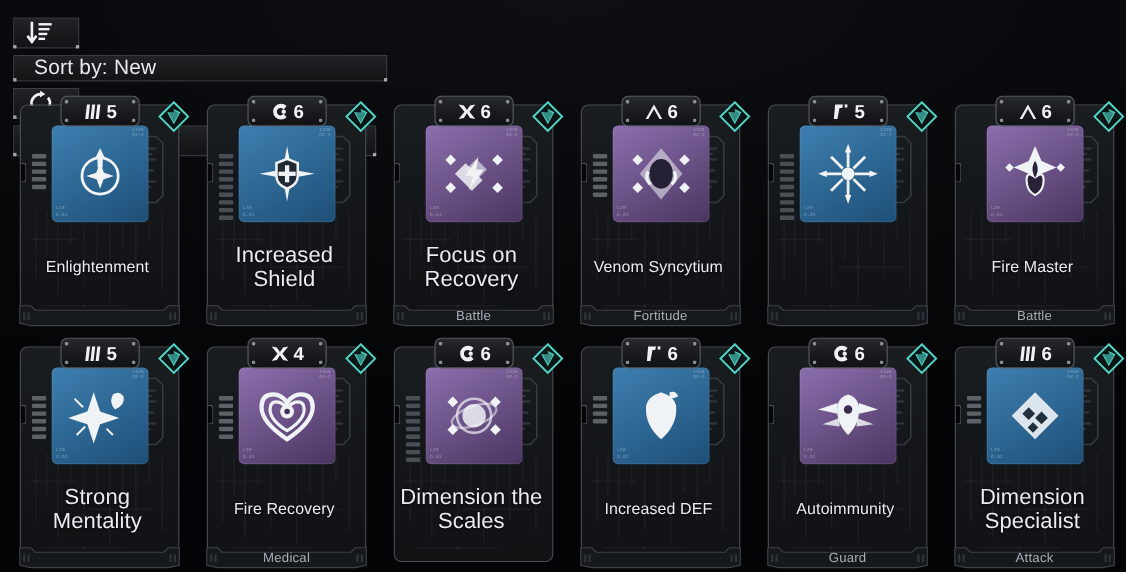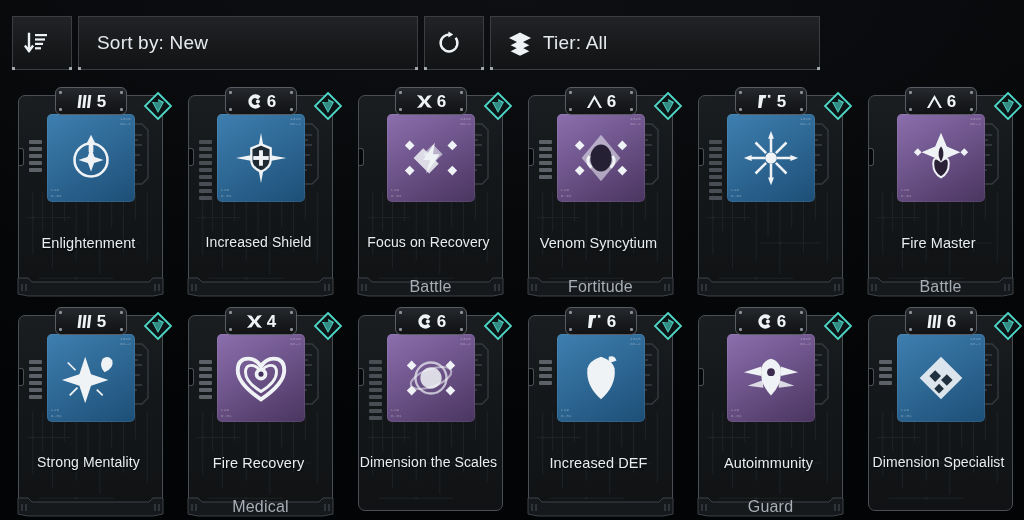--- a/index.html
+++ b/index.html
@@ -17,20 +17,21 @@
   }
 
   
   .toolbar {
     position: absolute;
     top: 16px; left: 12px;
     width: 1004px; height: 54px;
     display: flex;
     align-items: stretch;
     gap: 6px;
+    flex-direction: column;
   }
   .tb-btn {
     position: relative;
     background: linear-gradient(180deg, #212326 0%, #17191b 55%, #111315 100%);
     border: 1px solid #3a3d41;
     display: flex;
     align-items: center;
     box-sizing: border-box;
   }
   .tb-btn::before, .tb-btn::after {
@@ -228,39 +229,39 @@
     justify-content: center;
     text-align: center;
     color: #e9edf1;
     font-size: 14.5px;
     font-weight: 500;
     line-height: 1.12;
     letter-spacing: .1px;
     z-index: 4;
     text-shadow: 0 1px 2px rgba(0,0,0,.85);
   }
-  .cname.two { font-size: 14px; }
+  .cname.two { font-size: 20px; }
 
   
   .foot {
     position: absolute;
     left: -2px; right: -2px;
     bottom: -7px;
     height: 22px;
     z-index: 4;
   }
   .foot svg { position:absolute; inset:0; width:100%; height:100%; display:block; }
   .foot-label {
     position: absolute;
     inset: 0;
     display: flex;
     align-items: center;
     justify-content: center;
     color: #a8aeb5;
-    font-size: 16px;
+    font-size: 12px;
     letter-spacing: .2px;
     padding-bottom: 1px;
     box-sizing: border-box;
   }
 </style>
 </head>
 <body>
 
 <div id="app">
 
@@ -1370,16 +1371,28 @@
           </span>
           <span class="badge-lv">6</span>
         </div>
         <div class="socket">
           <svg viewBox="0 0 30 30">
             <path d="M15 2 L28 15 L15 28 L2 15 Z" fill="#0c1416" stroke="#4fd8c8" stroke-width="1.8"></path>
             <path d="M9 11 L15 11 L15 8 L21 11 L15 22 L9 11 Z" fill="#4fd8c8" opacity=".95"></path>
             <path d="M15 9 L19.5 12 L15 20 L10.5 12 Z" fill="#0c1416" opacity=".35"></path>
           </svg>
         </div>
+        <div class="foot">
+          <svg viewBox="0 0 149 22" preserveAspectRatio="none">
+            <path d="M2 2 L12 2 L16 6 L133 6 L137 2 L147 2 L147 18 L137 20 L12 20 L2 18 Z" fill="#16191c" stroke="#3e4349" stroke-width="1"></path>
+            <g fill="#2e3439">
+              <rect x="5" y="8" width="2" height="7"></rect>
+              <rect x="9" y="8" width="2" height="7"></rect>
+              <rect x="138" y="8" width="2" height="7"></rect>
+              <rect x="142" y="8" width="2" height="7"></rect>
+            </g>
+          </svg>
+          <div class="foot-label">Attack</div>
+        </div>
       </div>
     </div>
 
 </div>
 
 </body></html>

